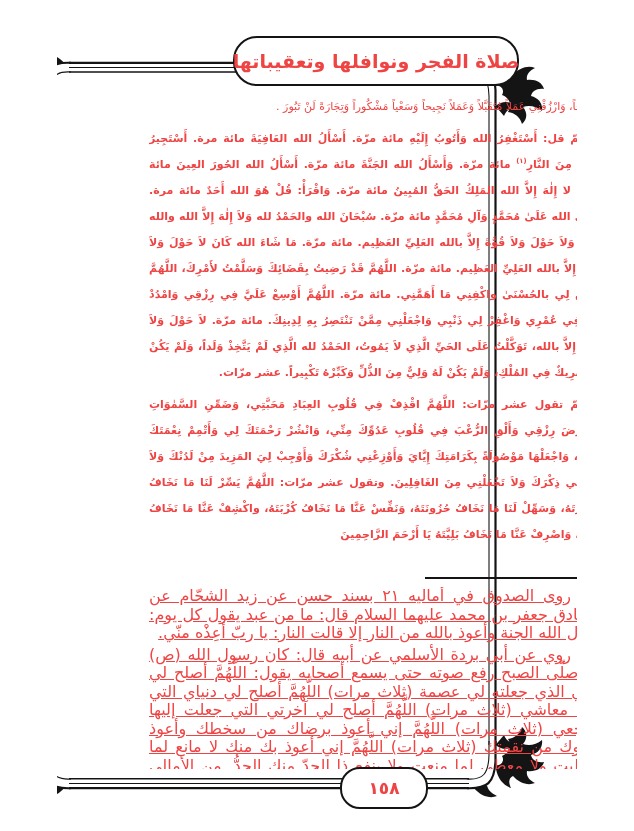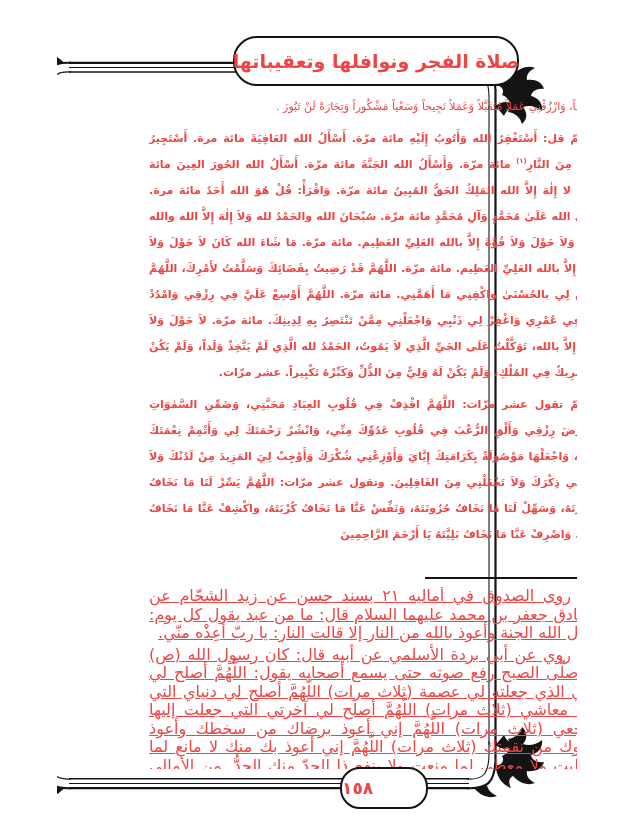--- a/index.html
+++ b/index.html
@@ -24,21 +24,20 @@
     top:26px;left:176px;width:282px;height:46px;
     border-radius:24px;
   }
   .title-pill .title-text{
     font-weight:bold;font-size:19px;line-height:1;
     white-space:nowrap;
   }
   .page-pill{
     top:757px;left:283px;width:84px;height:38px;
     border-radius:20px;
-    justify-content:flex-end;
   }
   .page-pill .page-num{font-size:17px;font-weight:bold;line-height:1;}
   .main-text{
     position:absolute;top:84px;left:92px;width:452px;height:484px;
     overflow:hidden;
     direction:rtl;
     text-align:justify;
     font-size:11px;line-height:26px;
     z-index:2;
   }

